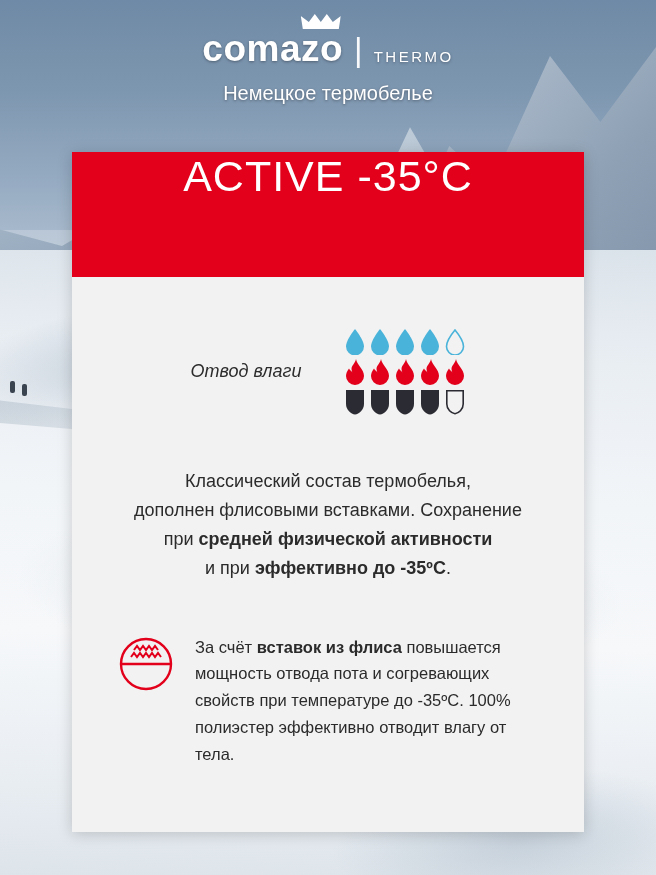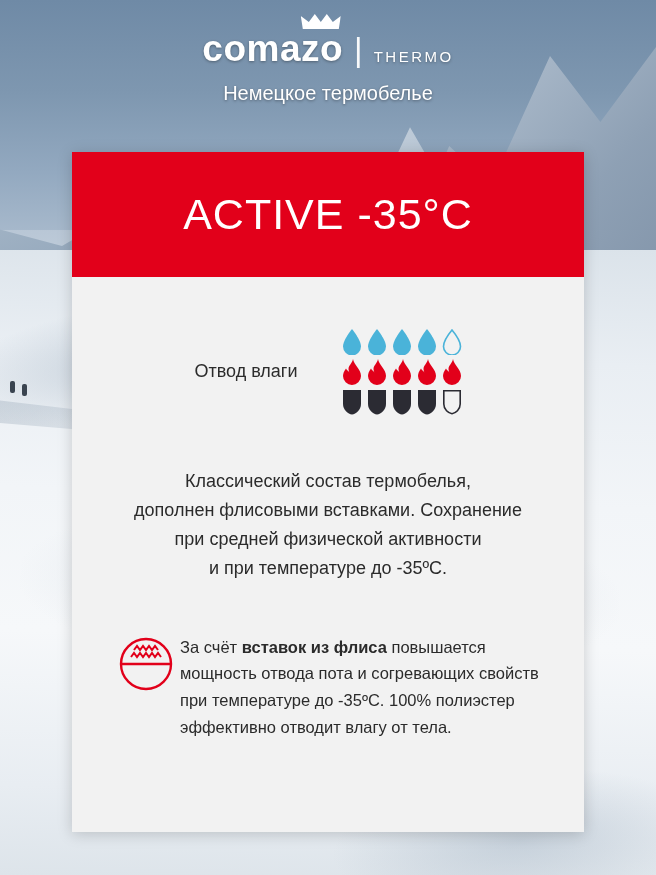--- a/index.html
+++ b/index.html
@@ -96,45 +96,45 @@
     text-shadow: 0 1px 3px rgba(0,0,0,.4);
   }
   
   .card {
     position: absolute; left: 72px; top: 152px; width: 512px; height: 680px;
     background: #f2f2f2;
     box-shadow: 0 2px 14px rgba(0,0,0,.18);
   }
   .banner {
     width: 100%; height: 125px; background: #e2001a;
-    display: flex; align-items: center; justify-content: center;
+    display: flex; justify-content: center;
   }
   .banner-text {
     color: #ffffff; font-size: 43px; font-weight: 400; letter-spacing: 1px;
   }
   .features {
     display: flex; align-items: center; justify-content: center; gap: 44px;
     padding: 52px 0 0 0;
   }
   .feature-labels {
-    font-size: 18px; color: #2c2c2c; line-height: 1.85; text-align: center;
+    font-size: 18px; color: #2c2c2c; line-height: 1.85; text-align: center; font-style: italic;
   }
   .icon-grid { display: flex; flex-direction: column; gap: 4px; }
   .icon-row { display: flex; gap: 5px; }
   .drop {
     width: 20px; height: 26px;
   }
   .desc {
     margin-top: 52px; padding: 0 44px; text-align: center;
     font-size: 18px; color: #2b2b2b; line-height: 1.62;
   }
-  .desc b { font-weight: 400; text-align: right; }
+  .desc b { font-weight: 700; text-align: right; }
   .note {
     margin-top: 50px; padding: 0 44px 0 46px;
-    display: flex; gap: 6px; align-items: flex-start;
+    display: flex; gap: 21px; align-items: flex-start;
   }
   .note-icon { flex: 0 0 auto; margin-top: 2px; }
   .note-text {
     font-size: 16.5px; color: #2b2b2b; line-height: 1.62; text-align: left;
   }
   .note-text b { font-weight: 700; }
 </style>
 </head>
 <body>
 
@@ -236,21 +236,21 @@
       </div>
     </div>
 
     <div class="desc">
       <div>Классический состав термобелья,</div>
       <div>дополнен флисовыми вставками. Сохранение</div>
       <div>
         <span>при </span><b>средней физической активности</b>
       </div>
       <div>
-        <span>и при </span><b>температуре до -35ºC</b><span>.</span>
+        <span>и при </span><b>эффективно до -35ºC</b><span>.</span>
       </div>
     </div>
 
     <div class="note">
       <span class="note-icon">
         <svg width="56" height="56" viewBox="0 0 56 56" aria-hidden="true">
           <circle cx="28" cy="28" r="25" fill="none" stroke="#e2001a" stroke-width="2.4"></circle>
           <line x1="4" y1="28" x2="52" y2="28" stroke="#e2001a" stroke-width="2.4"></line>
           <g stroke="#e2001a" stroke-width="2" fill="none">
             <path d="M13 21 l3 -4 l3 4 l3 -4 l3 4 l3 -4 l3 4 l3 -4 l3 4 l3 -4 l3 4"></path>

